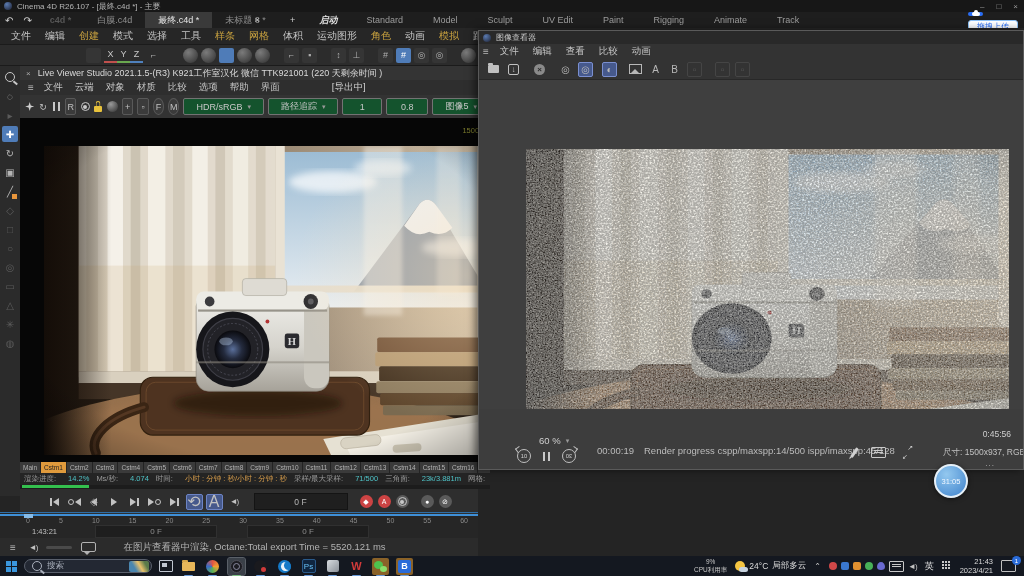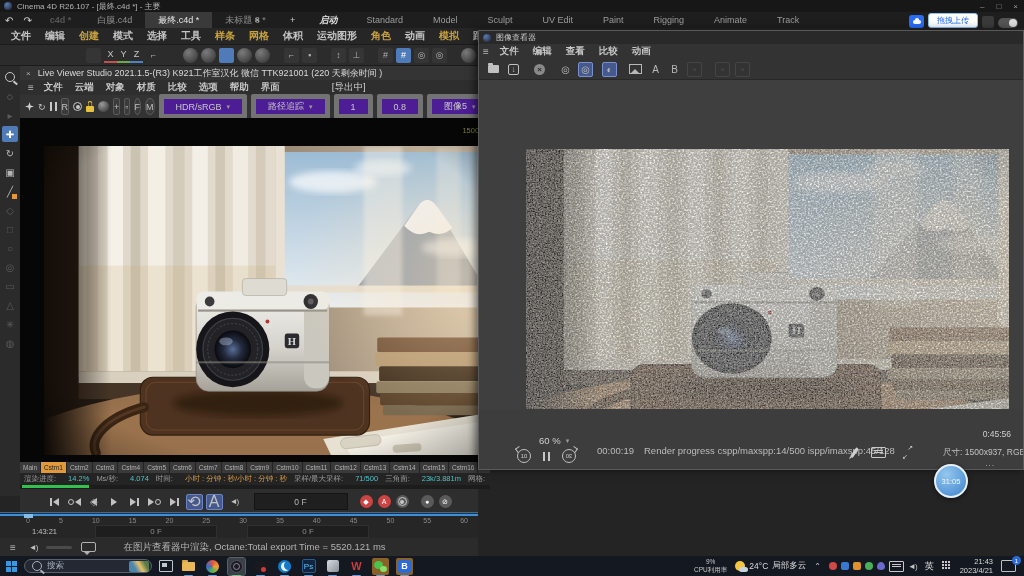--- a/index.html
+++ b/index.html
@@ -12,30 +12,30 @@
   .tabrow{position:absolute;left:0;top:12px;width:100%;height:16px;background:#1e1e1e;display:flex;align-items:stretch;font-size:9px;color:#8f8f8f;box-sizing:border-box;}
   .histbtn{display:flex;align-items:center;padding:0 5px;color:#cfcfcf;font-size:10px;}
   .doc-tab{display:flex;align-items:center;gap:6px;padding:0 13px;white-space:nowrap;}
   .doc-tab.active{background:#3a3a3a;color:#e6e6e6;}
   .doc-tab.dim{color:#565656;font-weight:bold;}
   .doc-close{color:#cccccc;font-size:9px;}
   .plus-tab{display:flex;align-items:center;padding:0 10px;color:#cfcfcf;}
   .start-tab{display:flex;align-items:center;padding:0 14px;color:#e2e2e2;font-style:italic;font-weight:bold;}
   .ws-wrap{display:flex;align-items:stretch;}
   .ws-tab{display:flex;align-items:center;padding:0 15px;color:#9c9c9c;white-space:nowrap;}
-  .rightctl{margin-left:auto;display:flex;align-items:flex-end;gap:4px;padding-right:6px;}
+  .rightctl{margin-left:auto;display:flex;align-items:flex-start;gap:4px;padding-right:6px;flex-direction:column;}
   .bd-icon{width:15px;height:13px;border-radius:3px;background:#2a6df4;display:flex;align-items:center;justify-content:center;}
   .bd-cloud{width:8px;height:4px;background:#fff;border-radius:2px;position:relative;}
   .bd-cloud::before{content:"";position:absolute;left:2px;top:-2px;width:4px;height:4px;border-radius:50%;background:#fff;}
   .bd-pill{height:13px;background:#fdfeff;border:1px solid #8cc0f5;border-radius:3px;color:#2a6df4;font-size:8px;display:flex;align-items:center;padding:0 8px;}
   .mini-ic{width:12px;height:12px;border-radius:2px;background:#3a3a3a;}
   .toggle{width:20px;height:10px;border-radius:5px;background:#555;position:relative;}
   .toggle::after{content:"";position:absolute;right:1px;top:1px;width:8px;height:8px;border-radius:50%;background:#ddd;}
   .menurow{position:absolute;left:0;top:28px;width:100%;height:16px;background:#262626;display:flex;align-items:center;font-size:10px;color:#c6c6c6;padding-left:4px;box-sizing:border-box;}
-  .menu-item{padding:0 7px;white-space:nowrap;font-weight:bold;}
+  .menu-item{padding:0 7px;white-space:nowrap;}
   .menu-item.gold{color:#c9a23f;}
   .iconrow{position:absolute;left:0;top:44px;width:100%;height:22px;background:#2c2c2c;border-top:1px solid #1b1b1b;border-bottom:1px solid #1b1b1b;display:flex;align-items:center;gap:3px;padding-left:86px;box-sizing:border-box;}
   .tbi{width:15px;height:15px;border-radius:2px;display:flex;align-items:center;justify-content:center;color:#aeaeae;font-size:9px;background:#353535;}
   .tbi.blank{background:transparent;}
   .tbi.sel{background:#4f7cb8;color:#fff;}
   .tbi.ball{border-radius:50%;background:radial-gradient(circle at 35% 30%,#7b7b7b,#2e2e2e);}
   .tbi.cut{opacity:.5;}
   .axl{width:13px;height:15px;display:flex;align-items:center;justify-content:center;font-size:9px;color:#c8c8c8;border-bottom:2px solid transparent;box-sizing:border-box;}
   .axl.ax-x{border-color:#c0504d;}.axl.ax-y{border-color:#6aa84f;}.axl.ax-z{border-color:#4f81bd;}
   .gap8{width:8px;}.gap16{width:16px;}
@@ -60,21 +60,21 @@
   .ovi{width:15px;height:15px;display:flex;align-items:center;justify-content:center;color:#c0c0c0;font-size:9px;border-radius:2px;}
   .ovi.box{border:1px solid #595959;background:#3b3b3b;}
   .ovi.circ{border:1px solid #595959;border-radius:50%;background:#3b3b3b;}
   .i-star{width:9px;height:9px;background:#cfcfcf;clip-path:polygon(50% 0,62% 38%,100% 50%,62% 62%,50% 100%,38% 62%,0 50%,38% 38%);}
   .i-pause{width:7px;height:9px;border-left:2.5px solid #c8c8c8;border-right:2.5px solid #c8c8c8;box-sizing:border-box;}
   .i-gear{width:9px;height:9px;border-radius:50%;border:1.5px solid #c8c8c8;position:relative;box-sizing:border-box;}
   .i-gear::before{content:"";position:absolute;inset:1.5px;border-radius:50%;background:#c8c8c8;}
   .i-lock{width:8px;height:6px;background:#e8c23c;border-radius:1px;position:relative;margin-top:4px;}
   .i-lock::before{content:"";position:absolute;width:5px;height:5px;border:1.5px solid #e8c23c;border-bottom:none;border-radius:3px 3px 0 0;left:50%;transform:translateX(-50%);top:-5px;box-sizing:border-box;}
   .i-ballg{width:11px;height:11px;border-radius:50%;background:radial-gradient(circle at 35% 30%,#9a9a9a,#2c2c2c);}
-  .fld{background:#4c1d95;border:5px solid #737373;border-radius:2px;height:15px;display:flex;align-items:center;gap:5px;padding:0 12px;white-space:nowrap;}
+  .fld{background:#14532d;border:1px solid #737373;border-radius:2px;height:15px;display:flex;align-items:center;gap:5px;padding:0 12px;white-space:nowrap;}
   .fld .caret{font-size:7px;color:#9a9a9a;}
   .fld.num{justify-content:center;}
   .lv-image{position:absolute;left:0;top:52px;width:100%;height:344px;background:#060606;}
   .photo{position:absolute;left:24px;right:3px;top:28px;bottom:7px;overflow:hidden;background:#0a0a0a;}
   .scenesvg{display:block;width:100%;height:100%;}
   .res-overlay{position:absolute;right:8px;top:8px;font-size:7.5px;color:#7d7d2e;}
   .lv-tabs{position:absolute;left:0;top:396px;width:100%;height:11px;background:#2a2a2a;display:flex;align-items:stretch;font-size:6.5px;color:#b2b2b2;overflow:hidden;}
   .otab{display:flex;align-items:center;padding:0 3px;background:#3a3a3a;border-right:1px solid #232323;white-space:nowrap;}
   .otab.active{background:#e09a3c;color:#222;}
   .lv-stats{position:absolute;left:0;top:407px;width:100%;height:12px;background:#242424;display:flex;align-items:center;gap:7px;font-size:7.5px;color:#9a9a9a;padding-left:4px;box-sizing:border-box;white-space:nowrap;overflow:hidden;}

